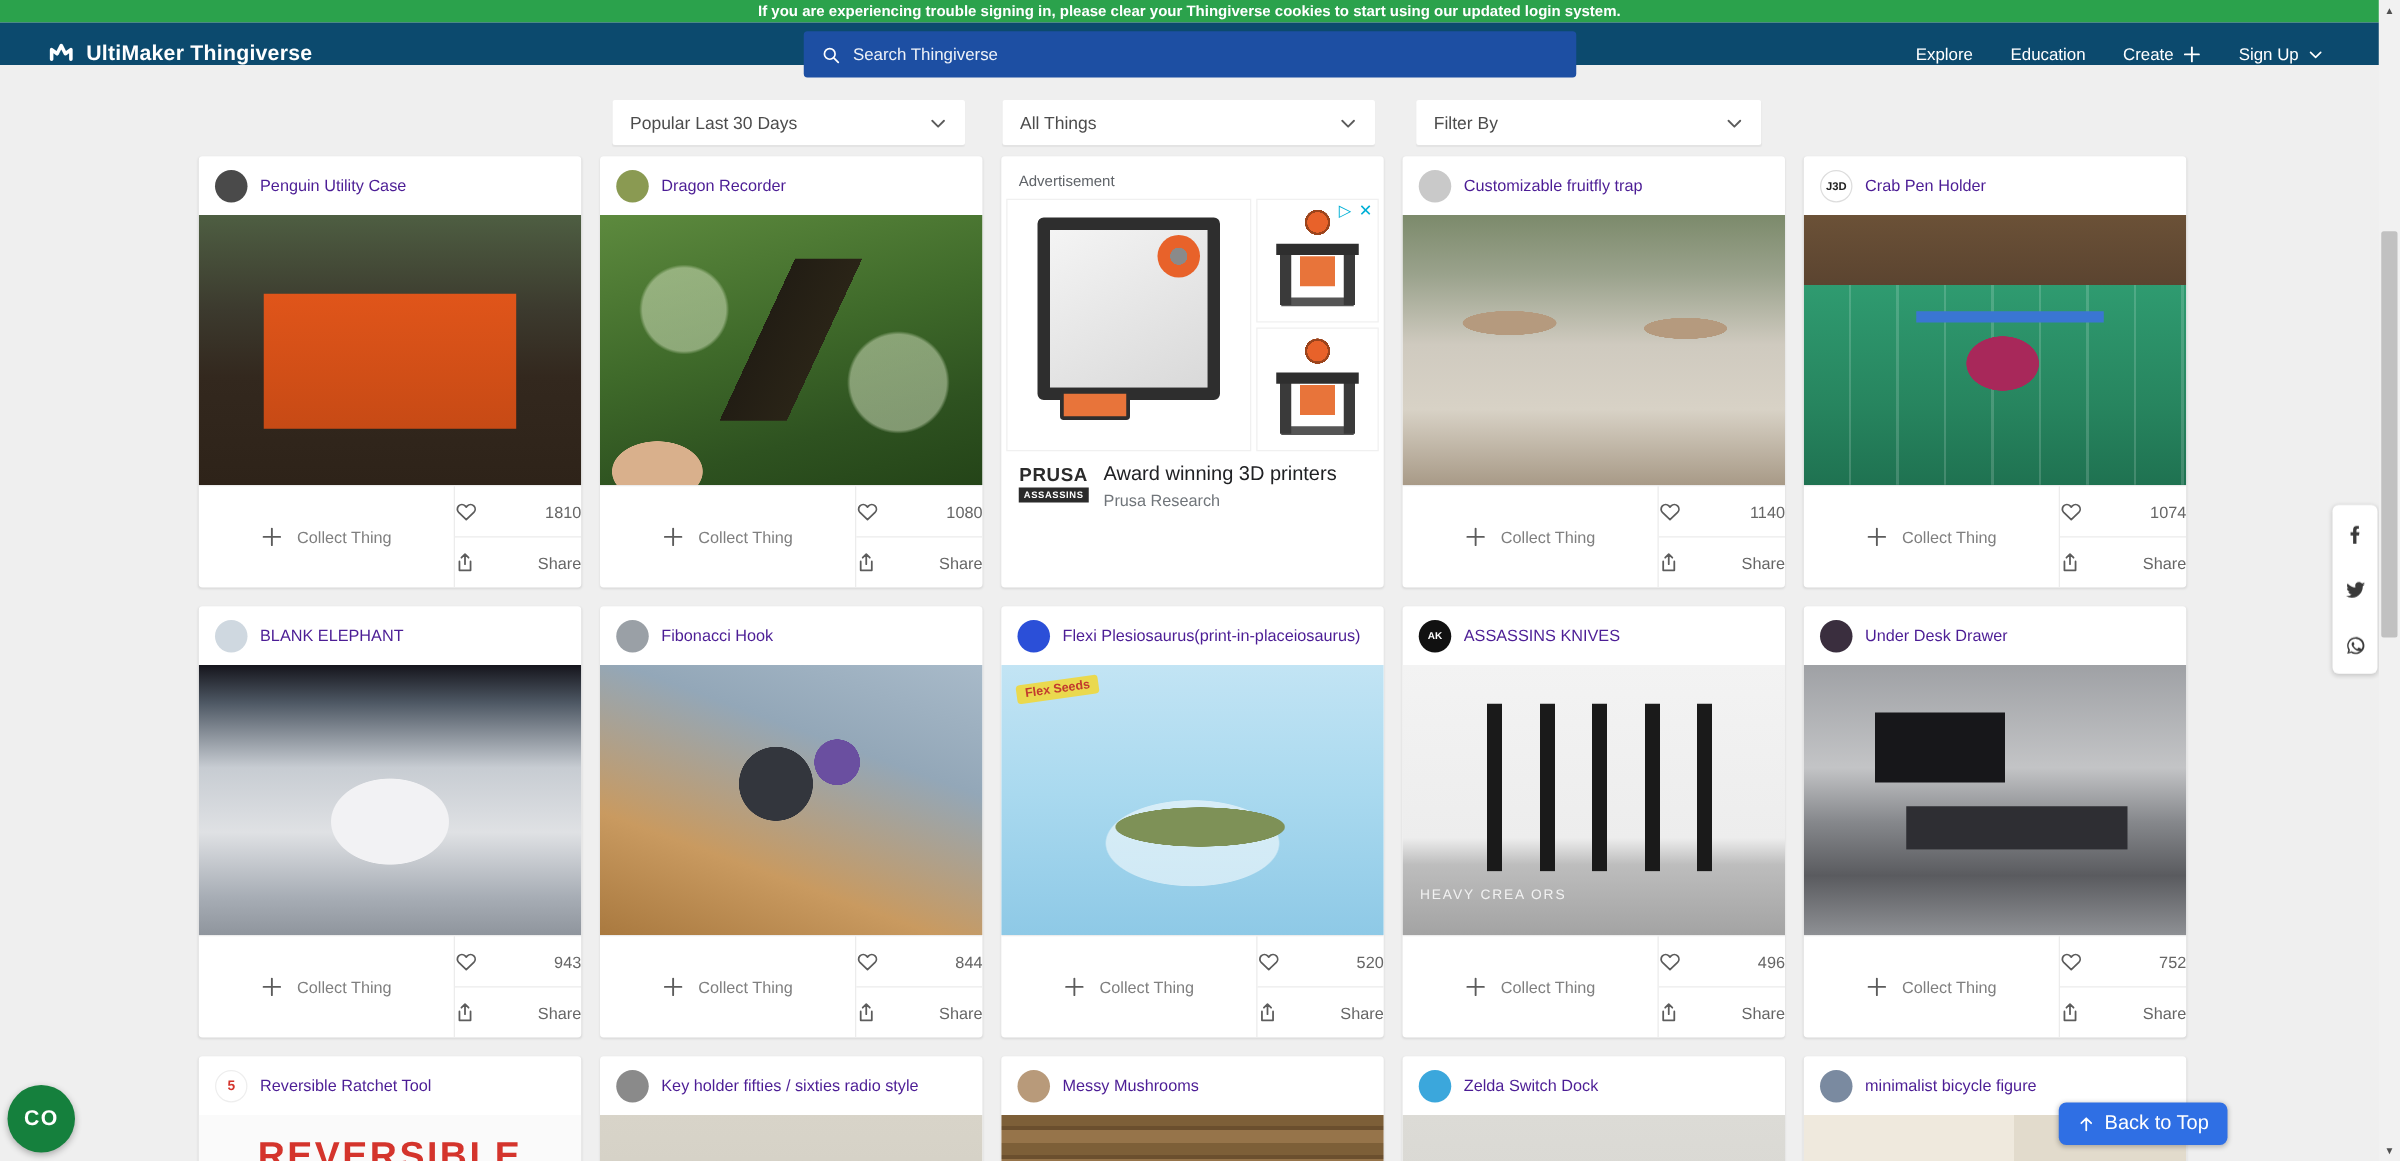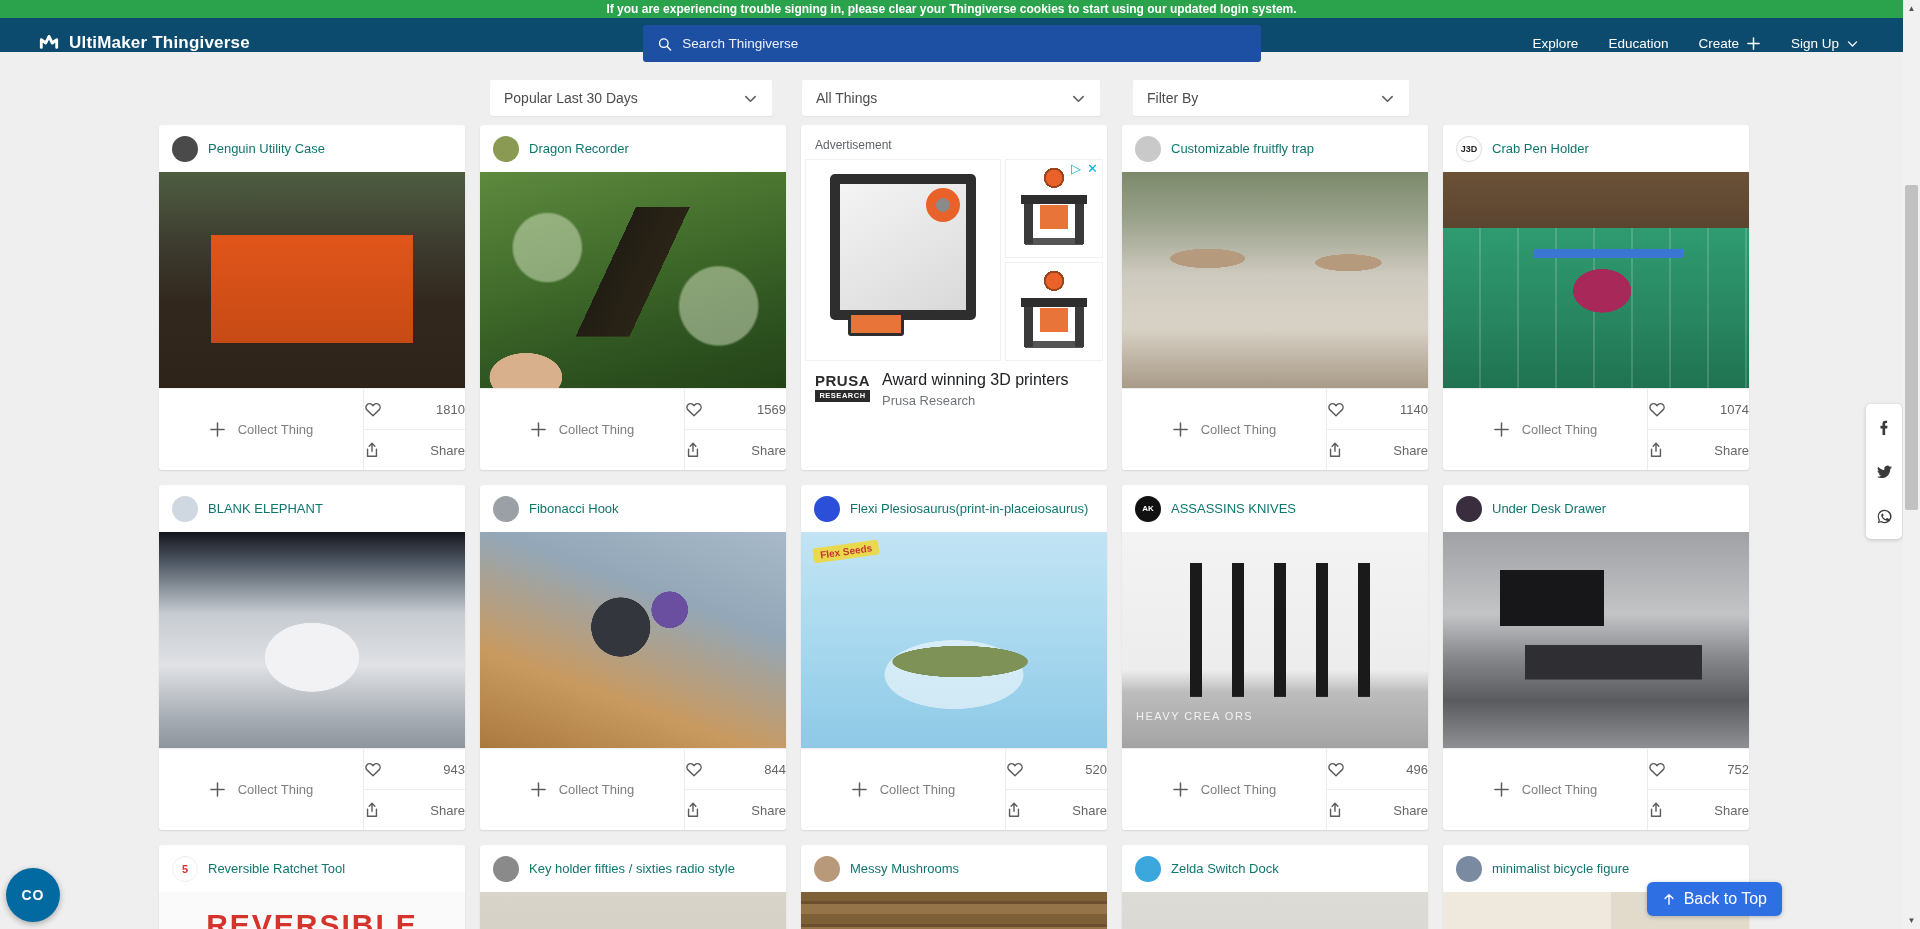--- a/index.html
+++ b/index.html
@@ -31,21 +31,21 @@
   #dd-filter { left:1133px; top:80px; width:276px; }
 
   
   .grid { position:absolute; left:159px; top:125px; width:1590px;
     display:grid; grid-template-columns:repeat(5,306px); grid-auto-rows:345px; gap:15px; }
   .card { background:#fff; border-radius:3px; box-shadow:0 1px 2px rgba(0,0,0,.10); overflow:hidden;
     display:flex; flex-direction:column; }
   .card-head { height:47px; flex:0 0 47px; display:flex; align-items:center; padding:0 13px; gap:10px; }
   .avatar { width:26px; height:26px; border-radius:50%; flex:0 0 26px; display:flex; align-items:center;
     justify-content:center; font-size:9px; font-weight:700; overflow:hidden; cursor:pointer; }
-  .card-title { font-size:13px; color:#0f766e; white-space:nowrap; overflow:hidden; text-overflow:ellipsis; cursor:pointer; }
+  .card-title { font-size:13px; color:#4c1d95; white-space:nowrap; overflow:hidden; text-overflow:ellipsis; cursor:pointer; }
   .card-img { height:216px; flex:0 0 216px; position:relative; overflow:hidden; cursor:pointer; background:#ddd; }
   .img-badge { position:absolute; top:12px; left:12px; padding:2px 7px; font-size:10px; font-weight:700;
     border-radius:3px; transform:rotate(-8deg); }
   .img-text { text-align:center; }
   .img-caption { position:absolute; left:14px; bottom:26px; font-size:11px; color:#f2f2f2; letter-spacing:1.5px; }
   .img-badge:empty, .img-text:empty, .img-caption:empty { display:none; }
   .card-foot { height:82px; flex:0 0 82px; border-top:1px solid #ececec; display:flex; }
   .card-foot button { background:none; border:none; cursor:pointer; font-family:"Liberation Sans", sans-serif; }
   .collect { width:205px; border-right:1px solid #ececec !important; display:flex; align-items:center;
     justify-content:center; gap:12px; color:#7f7f7f; font-size:13px; }
@@ -80,22 +80,22 @@
   .ad-logo { display:flex; flex-direction:column; align-items:center; line-height:1; padding-top:2px; }
   .ad-logo-top { font-size:15px; font-weight:800; color:#2b2b2b; letter-spacing:.5px; }
   .ad-logo-bottom { font-size:7.5px; font-weight:700; color:#fff; background:#2b2b2b; padding:2px 4px; margin-top:2px; letter-spacing:.5px; }
   .ad-headline { font-size:16px; color:#202124; cursor:pointer; }
   .ad-advertiser { font-size:13px; color:#70757a; margin-top:4px; }
 
   
   .social { position:fixed; right:18px; top:404px; width:36px; height:135px; background:#fff;
     border-radius:5px; box-shadow:0 1px 4px rgba(0,0,0,.18); display:flex; flex-direction:column; z-index:40; }
   .social .s { flex:1; display:flex; align-items:center; justify-content:center; cursor:pointer; color:#3a3a3a; }
-  .co-btn { position:fixed; left:6px; bottom:7px; width:54px; height:54px; border-radius:50%; background:#0369a1;
-    color:#fff; font-weight:800; font-size:14px; letter-spacing:1px; display:flex; align-items:center;
+  .co-btn { position:fixed; left:6px; bottom:7px; width:54px; height:54px; border-radius:50%; background:#15803d;
+    color:#fff; font-weight:800; font-size:17px; letter-spacing:1px; display:flex; align-items:center;
     justify-content:center; cursor:pointer; z-index:50; box-shadow:0 2px 6px rgba(0,0,0,.3); }
   .back-top { position:fixed; right:138px; bottom:13px; background:#2f6fe4; color:#fff; font-size:16px;
     border:none; border-radius:6px; padding:8px 15px; display:flex; align-items:center; gap:8px; cursor:pointer;
     z-index:50; font-family:"Liberation Sans", sans-serif; box-shadow:0 1px 4px rgba(0,0,0,.25); }
 
   
   .scrollbar { position:fixed; right:0; top:0; width:17px; height:929px; background:#f1f1f1; z-index:60; }
   .sb-arrow { height:17px; text-align:center; font-size:8px; color:#505050; line-height:17px; cursor:pointer; }
   .sb-down { position:absolute; bottom:0; width:100%; }
   .sb-thumb { position:absolute; top:185px; left:2px; width:13px; height:325px; background:#c1c1c1;
@@ -207,21 +207,21 @@
         <svg class="icn" width="17" height="17" viewBox="0 0 18 18">
             <path d="M9 2v14M2 9h14"></path>
           </svg>
         <span>Collect Thing</span>
       </button>
       <div class="foot-right">
         <button class="like">
           <svg class="icn" width="18" height="16" viewBox="0 0 20 18">
             <path d="M10 16.5 3.2 10A4.1 4.1 0 0 1 9 4.2l1 1 1-1A4.1 4.1 0 0 1 16.8 10Z"></path>
           </svg>
-          <span>1569</span>
+          <span>1080</span>
         </button>
         <button class="share">
           <svg class="icn" width="16" height="16" viewBox="0 0 18 18">
             <path d="M4 8v8h10V8"></path>
               <path d="M9 1.5v9M9 1.5 5.8 4.7M9 1.5l3.2 3.2"></path>
           </svg>
           <span>Share</span>
         </button>
       </div>
     </div>
@@ -241,21 +241,21 @@
           </div>
       </div>
       <div class="ad-ctrl">
         <span class="adchoices">▷</span>
         <span class="ad-close">✕</span>
       </div>
     </div>
     <div class="ad-info">
       <div class="ad-logo">
         <span class="ad-logo-top">PRUSA</span>
-        <span class="ad-logo-bottom">RESEARCH</span>
+        <span class="ad-logo-bottom">ASSASSINS</span>
       </div>
       <div>
         <div class="ad-headline">Award winning 3D printers</div>
         <div class="ad-advertiser">Prusa Research</div>
       </div>
     </div>
   </article>
 <article class="card">
     <div class="card-head">
       <span class="avatar" style="background:#c9c9c9"></span>

